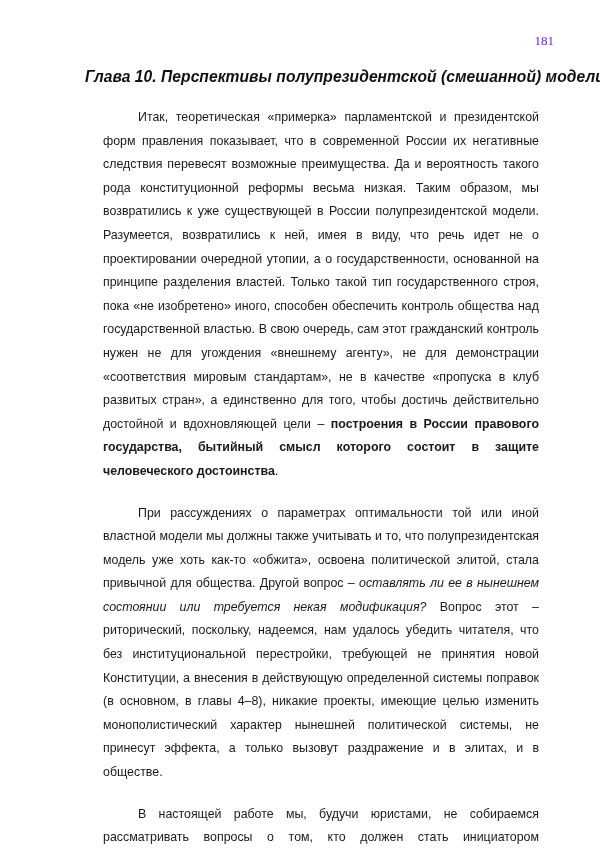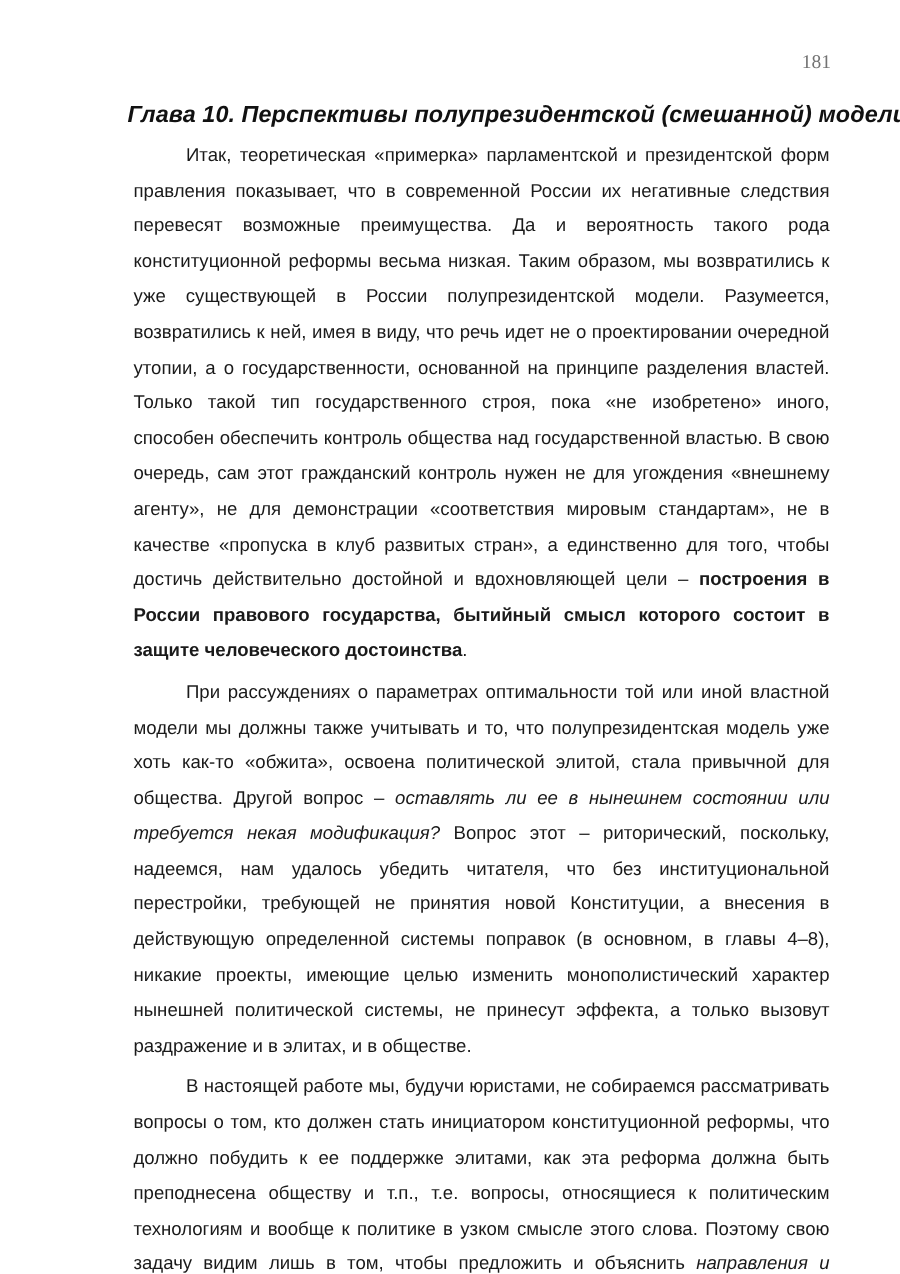--- a/index.html
+++ b/index.html
@@ -1,31 +1,31 @@
 <!DOCTYPE html>
 <html><head>
 <meta charset="utf-8">
 <style>
   html, body { margin: 0; padding: 0; background: #ffffff; }
   body { width: 600px; height: 849px; position: relative; overflow: hidden; color: #1a1a1a; }
   .page-number {
     position: absolute; top: 33px; right: 46px;
-    font-family: "Liberation Serif", serif; font-size: 13px; color: #737373;
+    font-family: "Liberation Serif", serif; font-size: 13px; color: #6d28d9;
   }
   .content {
     position: absolute; left: 85px; top: 66px; width: 472px;
     font-family: "Liberation Sans", sans-serif; font-size: 12.4px;
     line-height: 23.6px;
   }
   .chapter-title {
     font-family: "Liberation Sans", sans-serif; font-weight: bold; font-style: italic;
     font-size: 15.6px; line-height: 22px; margin: 0; white-space: nowrap; color: #111;
     letter-spacing: 0.05px;
   }
-  p { margin: 4px; text-align: justify; text-indent: 35px; }
+  p { margin: 18px; text-align: justify; text-indent: 35px; }
   p .b { font-weight: bold; }
   p .i { font-style: italic; }
 </style>
 </head>
 <body>
 
 <div class="page-number">181</div>
 
 <div class="content">
   <h1 class="chapter-title">Глава 10. Перспективы полупрезидентской (смешанной) модели</h1>

